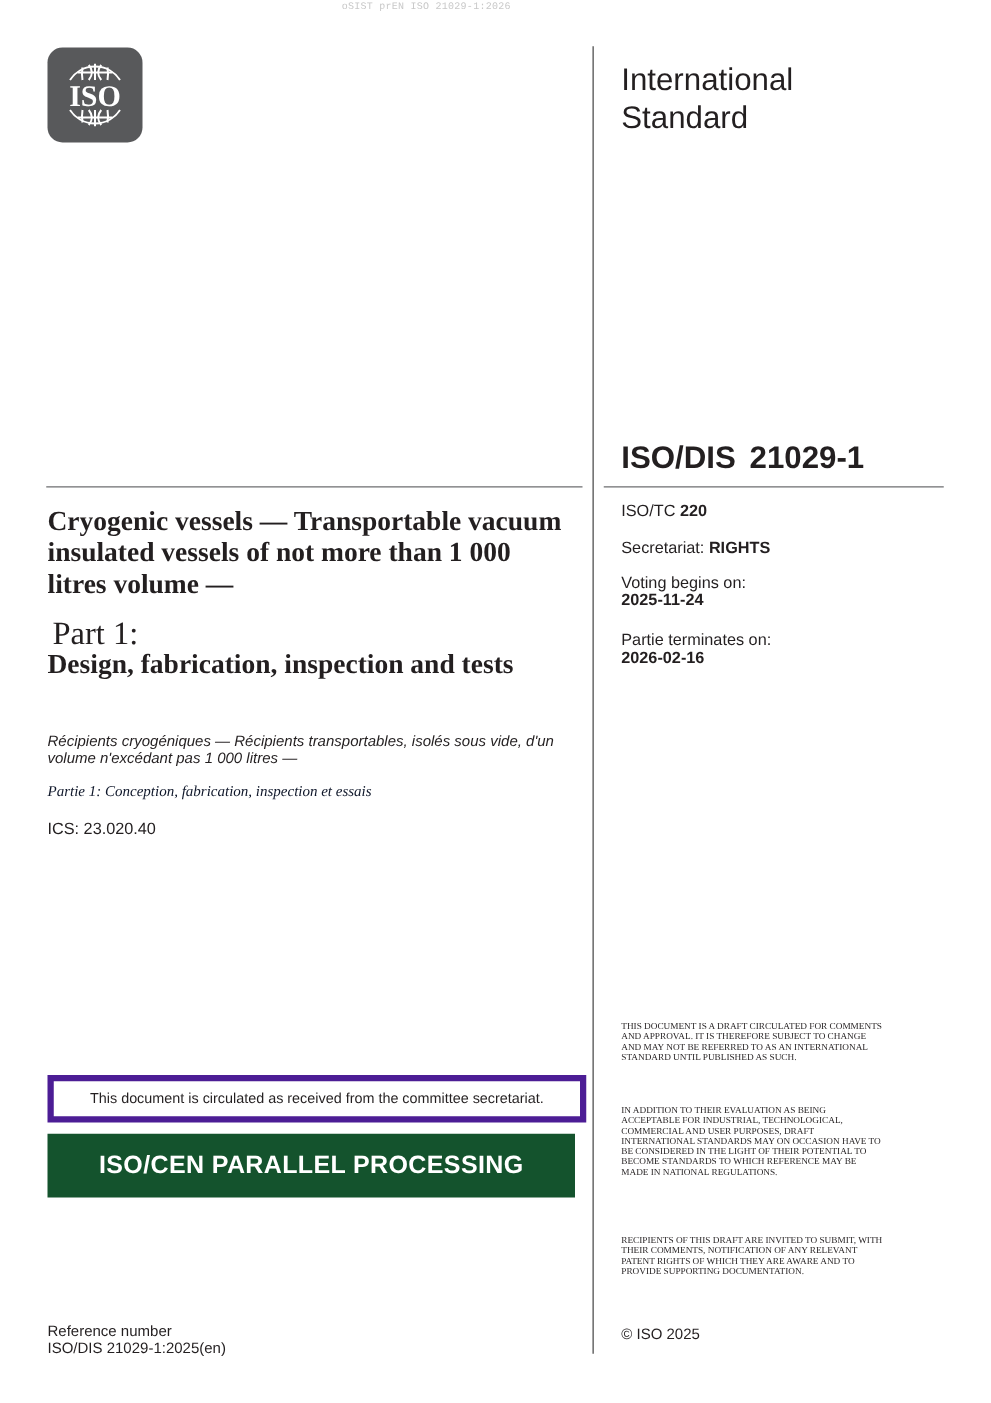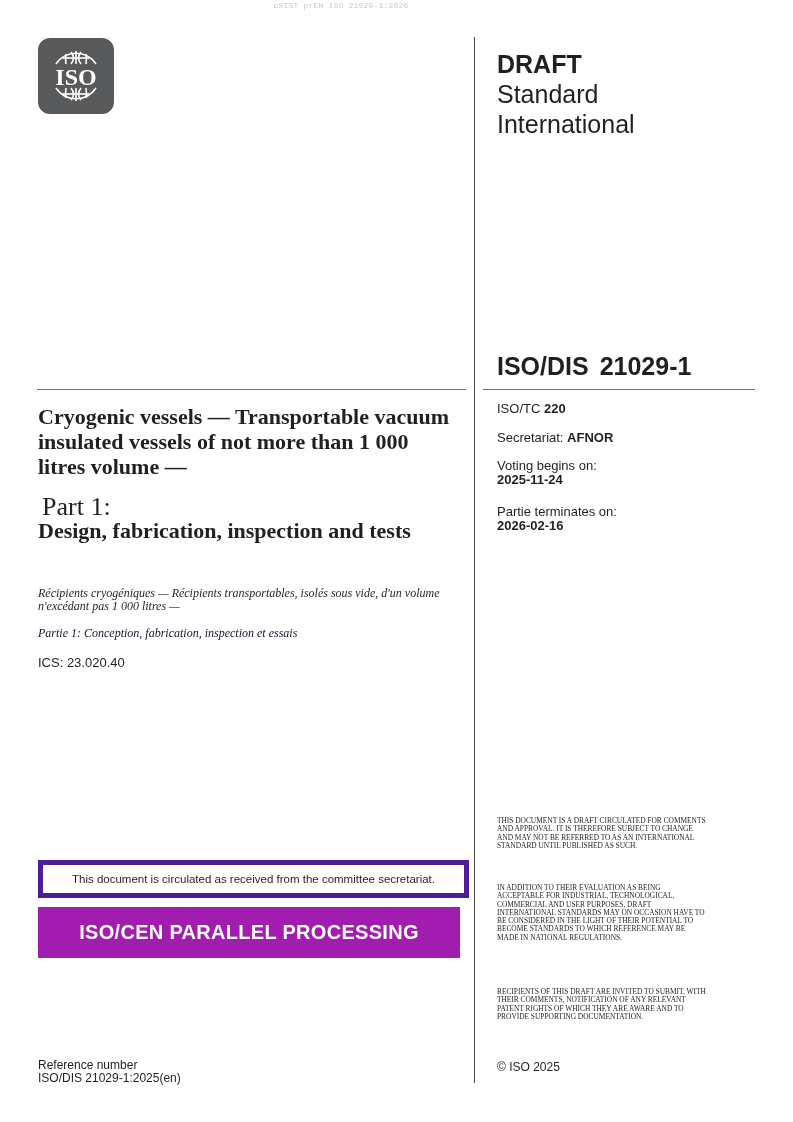--- a/index.html
+++ b/index.html
@@ -12,25 +12,25 @@
   .hline-right { left: 483px; top: 389px; width: 272px; height: 1px; background: #6d6e70; }
   .doc-type { left: 497px; top: 49px; font-size: 25px; line-height: 30px; color: #231f20; }
   .doc-type .b { font-weight: bold; display: block; }
   .doc-type .r { display: block; }
   .std-number { left: 497px; top: 352px; font-size: 25px; font-weight: bold; word-spacing: 4px; color: #231f20; }
   .meta { left: 497px; font-size: 13px; line-height: 14px; color: #231f20; }
   .meta b { font-weight: bold; }
   .title-en { left: 38px; top: 404px; width: 420px; font-family: "Liberation Serif", serif; font-weight: bold; font-size: 22px; line-height: 25px; color: #231f20; }
   .part-label { left: 42px; top: 494px; font-family: "Liberation Serif", serif; font-size: 26px; line-height: 25px; color: #231f20; }
   .part-title { left: 38px; top: 518px; width: 420px; font-family: "Liberation Serif", serif; font-weight: bold; font-size: 22px; line-height: 25px; color: #231f20; }
-  .title-fr { left: 38px; top: 587px; width: 410px; font-family: Liberation Serif, serif; font-style: italic; font-size: 12px; line-height: 13px; color: #231f20; }
+  .title-fr { left: 38px; top: 587px; width: 410px; font-family: Liberation Sans, sans-serif; font-style: italic; font-size: 12px; line-height: 13px; color: #231f20; }
   .part-fr { left: 38px; top: 626px; font-family: "Liberation Serif", serif; font-style: italic; font-size: 12px; color: #0f172a; }
   .ics { left: 38px; top: 655px; font-size: 13px; color: #231f20; }
   .circ-box { left: 38px; top: 860px; width: 421px; height: 28px; border: 5px solid #4c1d95; font-size: 11.5px; line-height: 28px; text-align: center; color: #231f20; box-sizing: content-box; }
-  .banner { left: 38px; top: 907px; width: 422px; height: 51px; background: #a21caf; color: #ffffff; font-weight: bold; font-size: 20px; line-height: 51px; text-align: center; letter-spacing: 0.3px; }
+  .banner { left: 38px; top: 907px; width: 422px; height: 51px; background: #14532d; color: #ffffff; font-weight: bold; font-size: 20px; line-height: 51px; text-align: center; letter-spacing: 0.3px; }
   .disclaimer { left: 497px; width: 210px; font-family: "Liberation Serif", serif; font-size: 7.4px; line-height: 8.3px; color: #231f20; text-transform: uppercase; }
   .copyright { left: 497px; top: 1060px; font-size: 12px; color: #231f20; }
   .ref-label { left: 38px; top: 1059px; font-size: 12px; line-height: 13px; color: #231f20; }
   .ref-value { left: 38px; top: 1072px; font-size: 12px; line-height: 13px; color: #231f20; }
 </style>
 </head>
 <body>
 
 <div class="abs watermark">oSIST prEN ISO 21029-1:2026</div>
 
@@ -54,34 +54,33 @@
     </g>
     <text x="38" y="47" text-anchor="middle" fill="#ffffff" font-family="Liberation Serif, serif" font-weight="bold" font-size="24">ISO</text>
   </svg>
 </div>
 
 <div class="abs vline"></div>
 <div class="abs hline-left"></div>
 <div class="abs hline-right"></div>
 
 <div class="abs doc-type">
-  <span class="b">DRAFT</span>
+  <span class="r">International</span>
   <span class="r">Standard</span>
-  <span class="r">International</span>
 </div>
 
 <div class="abs std-number">ISO/DIS 21029-1</div>
 
 <div class="abs meta" style="top:402px;">
   <span>ISO/TC</span>
   <b>220</b>
 </div>
 <div class="abs meta" style="top:431px;">
   <span>Secretariat:</span>
-  <b>AFNOR</b>
+  <b>RIGHTS</b>
 </div>
 <div class="abs meta" style="top:459px;">
   <div>Voting begins on:</div>
   <b>2025-11-24</b>
 </div>
 <div class="abs meta" style="top:505px;">
   <div>Partie terminates on:</div>
   <b>2026-02-16</b>
 </div>
 

